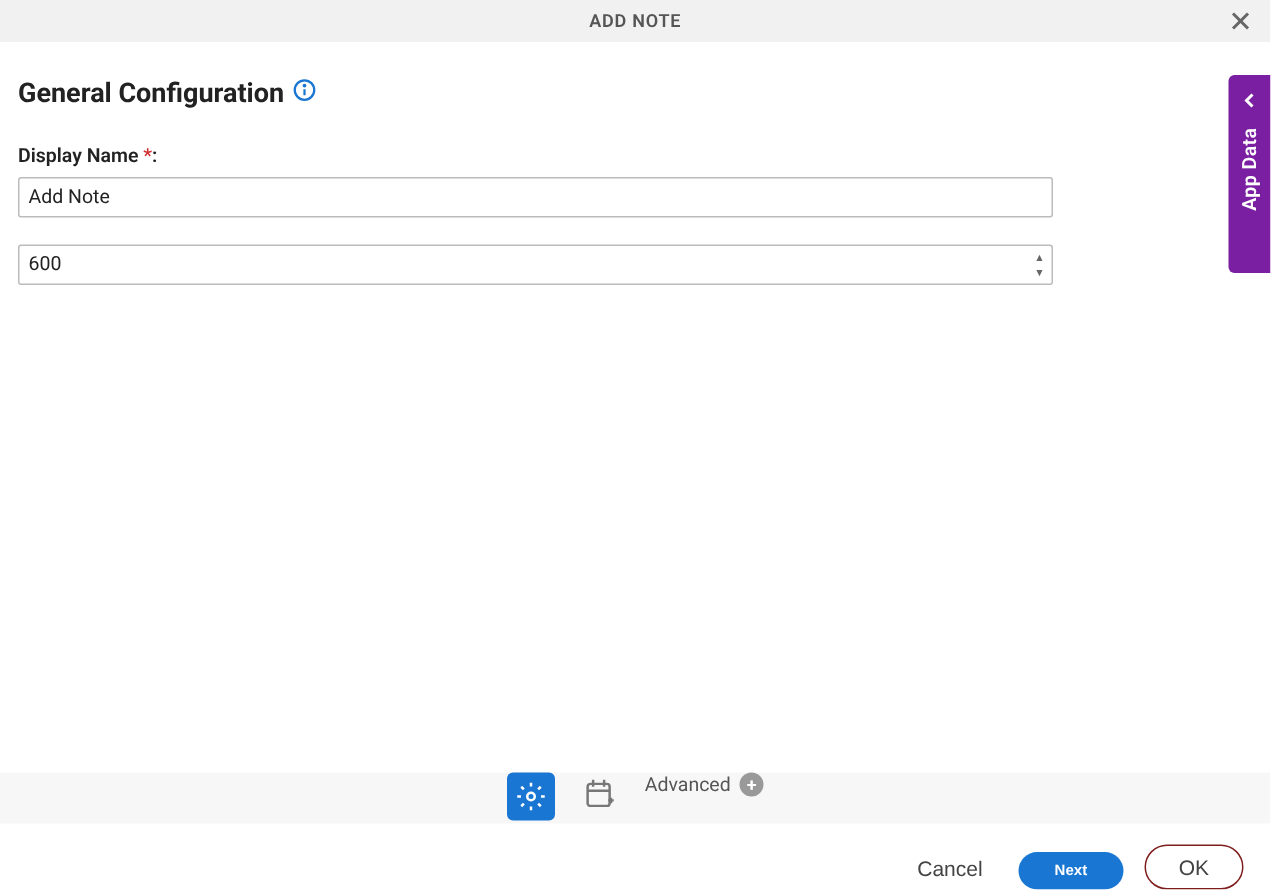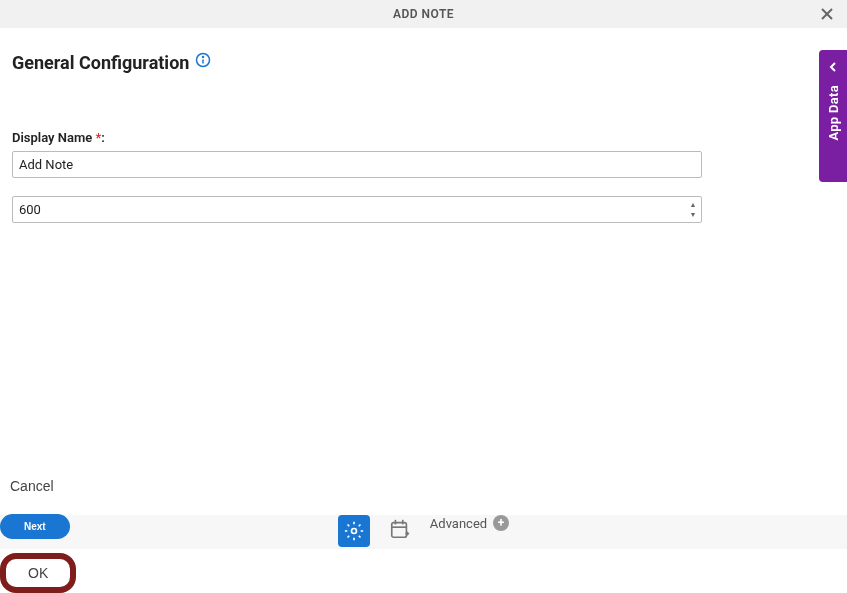--- a/index.html
+++ b/index.html
@@ -52,21 +52,20 @@
     .field-group {
       margin-bottom: 18px;
       max-width: 690px;
     }
     .field-label {
       font-size: 13px;
       font-weight: 600;
       color: #222;
       display: block;
       margin-bottom: 6px;
-      margin-top: 33px;
     }
     .required {
       color: #d32f2f;
     }
     .text-input, .number-input, .textarea-input {
       width: 100%;
       border: 1px solid #bbb;
       border-radius: 2px;
       padding: 5px 6px;
       font-size: 13px;
@@ -156,25 +155,24 @@
       font-size: 12px;
       font-weight: bold;
     }
     .footer {
       position: absolute;
       left: 0;
       right: 0;
       bottom: 0;
       height: 44px;
       display: flex;
-      align-items: flex-start;
+      align-items: flex-end;
       justify-content: flex-end;
       padding-right: 18px;
       gap: 14px;
-      flex-direction: column;
     }
     .btn-cancel {
       background: none;
       border: none;
       font-size: 14px;
       color: #444;
       cursor: pointer;
       padding: 6px 10px;
     }
     .btn-primary {
@@ -183,21 +181,21 @@
       border: none;
       border-radius: 16px;
       padding: 7px 24px;
       font-size: 10px;
       font-weight: 600;
       cursor: pointer;
     }
     .btn-secondary {
       background: #fff;
       color: #444;
-      border: 6px solid #7f1d1d;
+      border: 1px solid #7f1d1d;
       border-radius: 16px;
       padding: 6px 22px;
       font-size: 14px;
       cursor: pointer;
     }
     .side-tab {
       position: absolute;
       right: 0;
       top: 50px;
       width: 28px;

